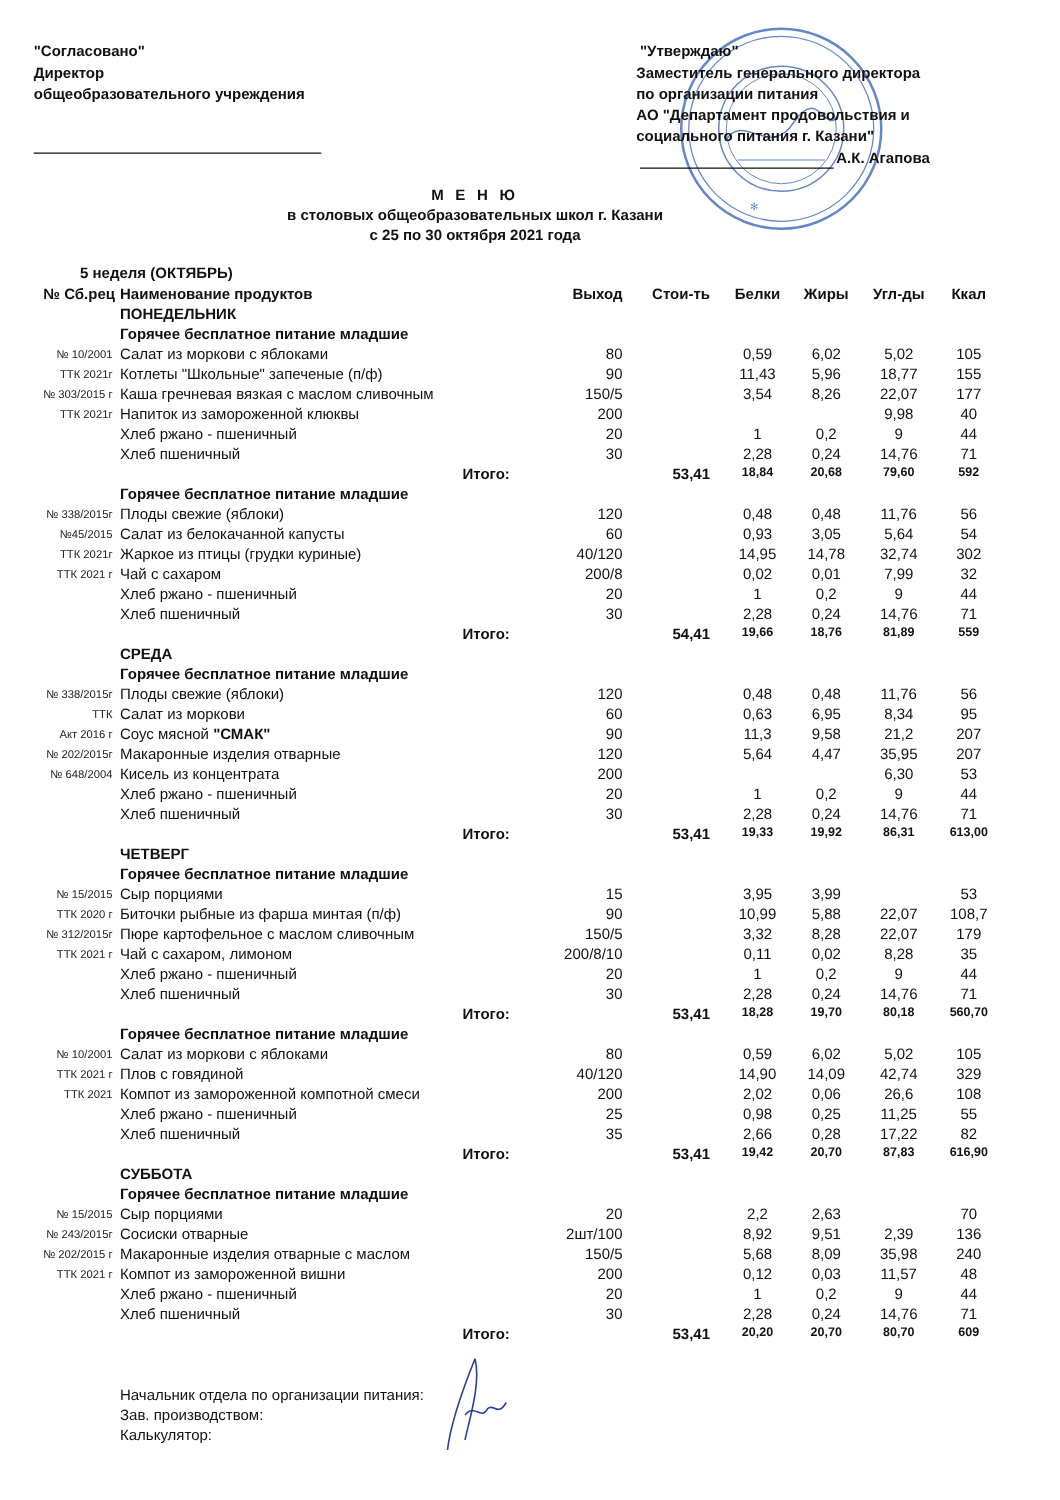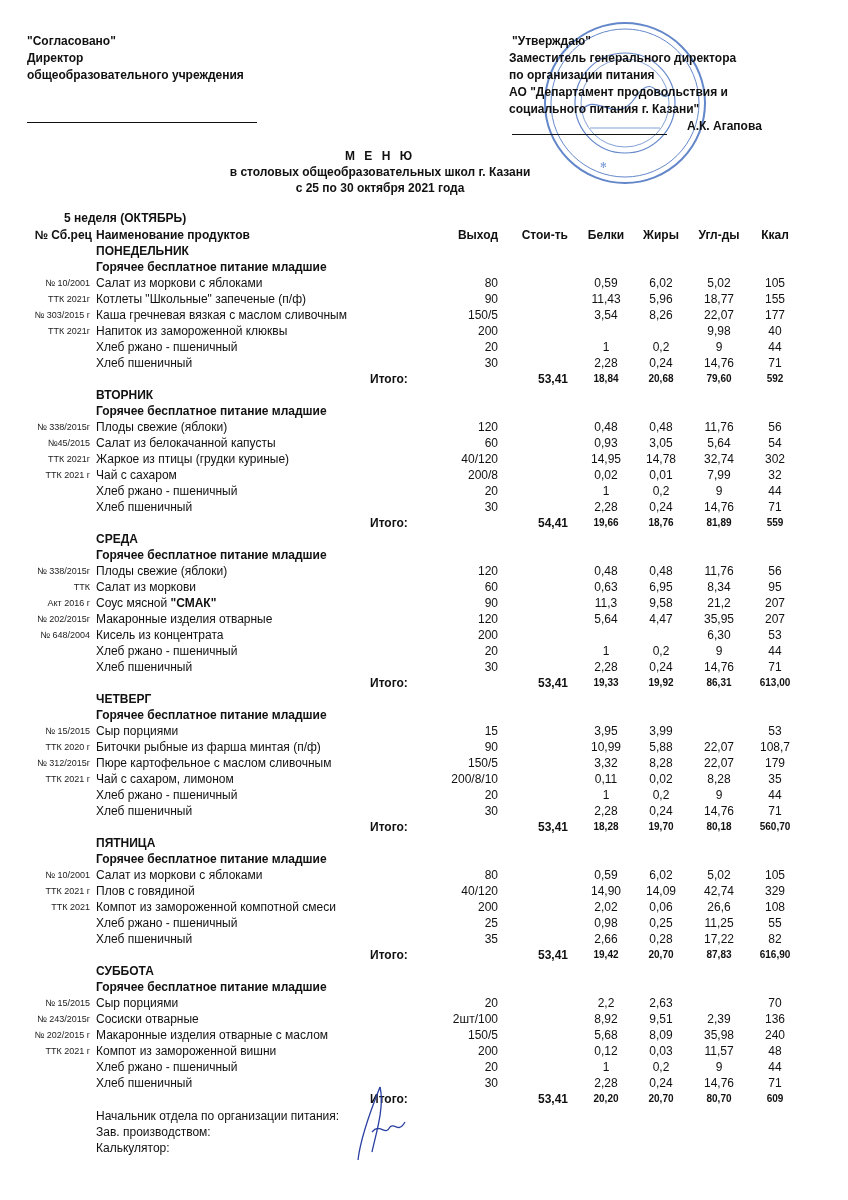--- a/index.html
+++ b/index.html
@@ -3,21 +3,21 @@
 <meta charset="utf-8">
 <style>
   html, body { margin: 0; padding: 0; background: #ffffff; }
   body { width: 848px; height: 1200px; position: relative; overflow: hidden;
          font-family: "Liberation Sans", sans-serif; color: #111; }
   .abs { position: absolute; }
   .hdr-left { left: 27px; top: 33px; font-size: 12px; line-height: 17px; font-weight: bold; }
   .hdr-left .sigline { margin-top: 38px; width: 230px; border-bottom: 1px solid #111; }
   .hdr-right { left: 509px; top: 33px; font-size: 12px; line-height: 17px; font-weight: bold; }
   .hdr-right .q { padding-left: 3px; }
-  .hdr-right .agapova { display: flex; align-items: flex-end; gap: 18px; }
+  .hdr-right .agapova { display: flex; align-items: flex-end; }
   .hdr-right .agapova .line { width: 155px; border-bottom: 1px solid #111; margin-right: 2px; margin-left: 3px; height: 12px; }
   .stamp { left: 540px; top: 18px; width: 170px; height: 170px; }
   .title { left: 160px; top: 148px; width: 440px; text-align: center; font-weight: bold; font-size: 12px; line-height: 16px; }
   .title .menu { letter-spacing: 3px; }
   .week { left: 64px; top: 211px; font-size: 12px; font-weight: bold; }
 
   .tbl { left: 0; top: 227px; width: 848px; }
   .row { position: relative; height: 16px; font-size: 12px; line-height: 16px; }
   .c-rec { position: absolute; left: 0; width: 90px; text-align: right; font-size: 9px; color: #222; }
   .c-name { position: absolute; left: 96px; white-space: nowrap; }
@@ -154,23 +154,20 @@
       <span class="c-k">71</span>
     </div>
     <div class="row total">
       <span class="c-name">Итого:</span>
       <span class="c-cost">53,41</span>
       <span class="c-p">18,84</span>
       <span class="c-f">20,68</span>
       <span class="c-c">79,60</span>
       <span class="c-k">592</span>
     </div>
-    <div class="row day">
-      <span class="c-name">ВТОРНИК</span>
-    </div>
     <div class="row cat">
       <span class="c-name">Горячее бесплатное питание младшие</span>
     </div>
     <div class="row">
       <span class="c-rec">№ 338/2015г</span>
       <span class="c-name"><span class="">Плоды свежие (яблоки)</span></span>
       <span class="c-out">120</span>
       <span class="c-p">0,48</span>
       <span class="c-f">0,48</span>
       <span class="c-c">11,76</span>
@@ -367,23 +364,20 @@
       <span class="c-k">71</span>
     </div>
     <div class="row total">
       <span class="c-name">Итого:</span>
       <span class="c-cost">53,41</span>
       <span class="c-p">18,28</span>
       <span class="c-f">19,70</span>
       <span class="c-c">80,18</span>
       <span class="c-k">560,70</span>
     </div>
-    <div class="row day">
-      <span class="c-name">ПЯТНИЦА</span>
-    </div>
     <div class="row cat">
       <span class="c-name">Горячее бесплатное питание младшие</span>
     </div>
     <div class="row">
       <span class="c-rec">№ 10/2001</span>
       <span class="c-name"><span class="">Салат из моркови с яблоками</span></span>
       <span class="c-out">80</span>
       <span class="c-p">0,59</span>
       <span class="c-f">6,02</span>
       <span class="c-c">5,02</span>

